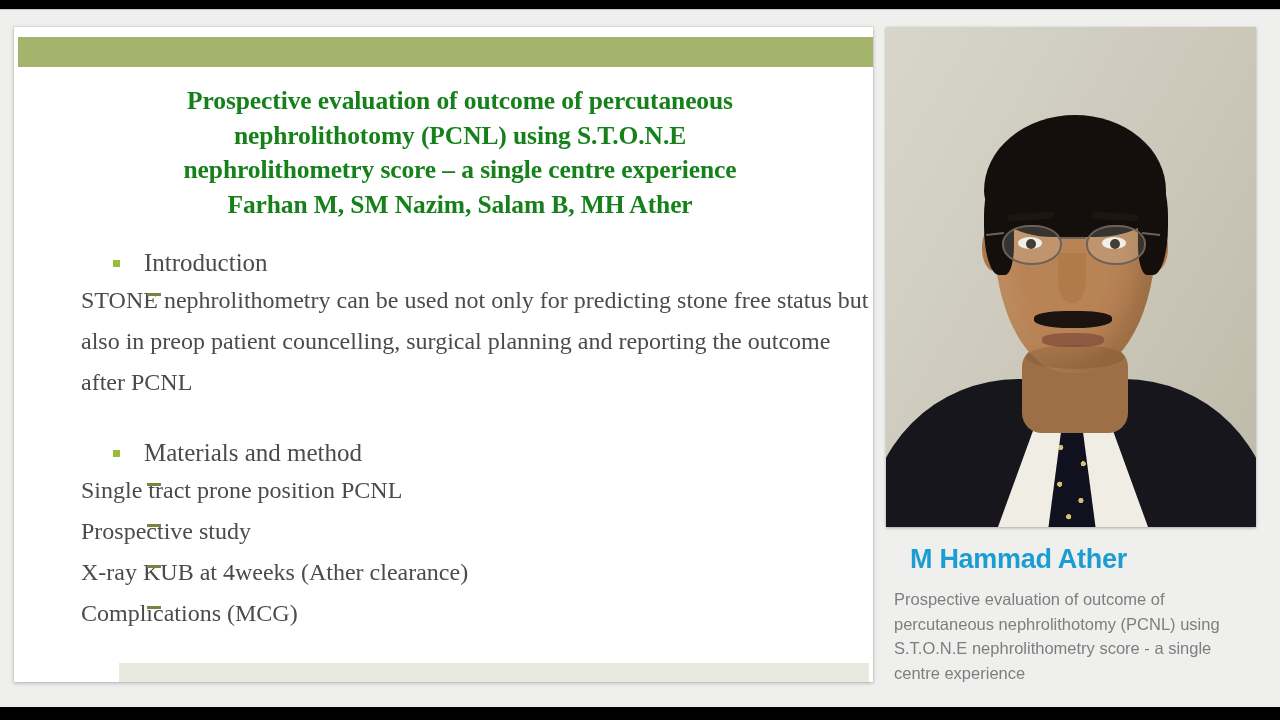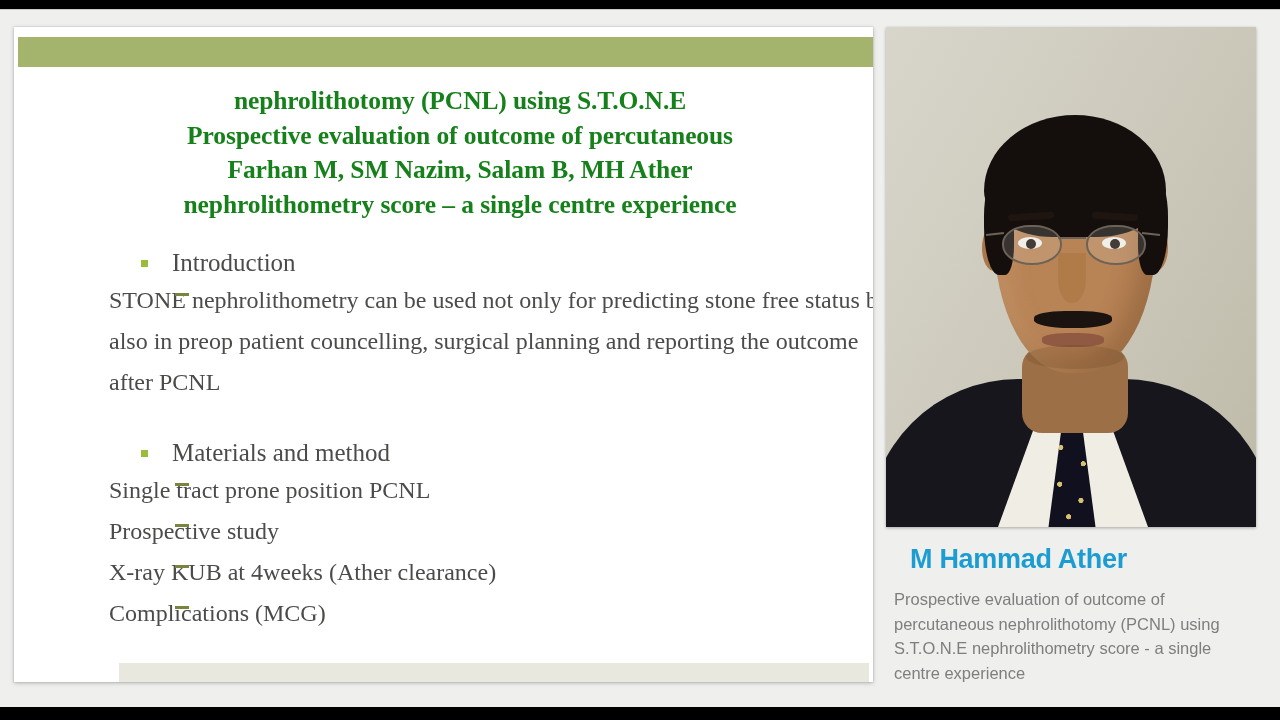--- a/index.html
+++ b/index.html
@@ -74,21 +74,20 @@
     color: #16801a;
     letter-spacing: -0.1px;
   }
   .slide-title .tline { display: block; }
 
   
   .slide-body {
     position: absolute;
     left: 0; top: 220px;
     width: 859px;
-    margin-left: 28px;
   }
 
   .bullet-group { position: relative; }
 
   
   .lvl1 {
     position: relative;
     padding-left: 130px;
     min-height: 33px;
     font-family: "Liberation Serif", "DejaVu Serif", serif;
@@ -343,24 +342,24 @@
 
   <div class="letterbox-top"></div>
 
   <div id="stage">
 
     <div id="slide-panel">
 
       <div class="slide-accent-bar"></div>
 
       <div class="slide-title">
+        <span class="tline">Prospective evaluation of outcome of percutaneous</span>
         <span class="tline">nephrolithotomy (PCNL) using S.T.O.N.E</span>
-        <span class="tline">Prospective evaluation of outcome of percutaneous</span>
+        <span class="tline">nephrolithometry score – a single centre experience</span>
         <span class="tline">Farhan M, SM Nazim, Salam B, MH Ather</span>
-        <span class="tline">nephrolithometry score – a single centre experience</span>
       </div>
 
       <div class="slide-body">
 
         <div class="bullet-group">
           <div class="lvl1">
             <span class="sq-bullet"></span>
             <span>Introduction</span>
           </div>
           <div class="lvl2">

